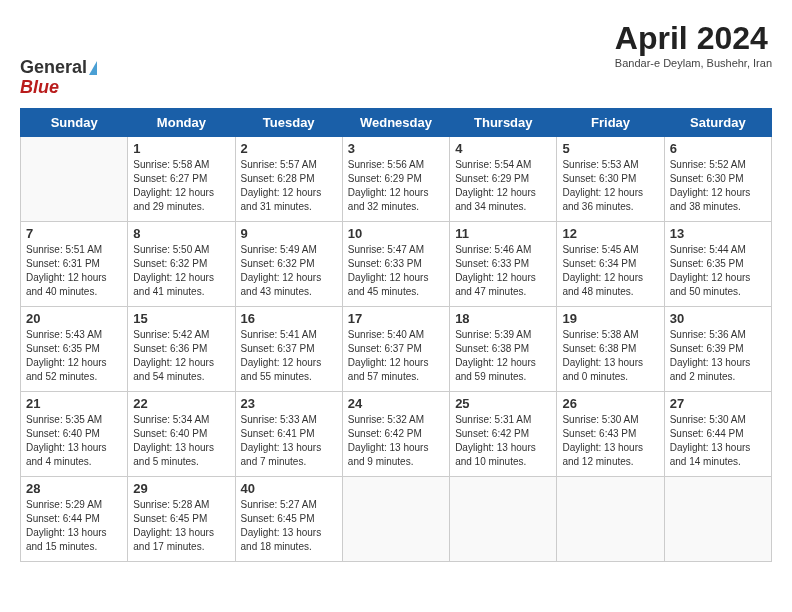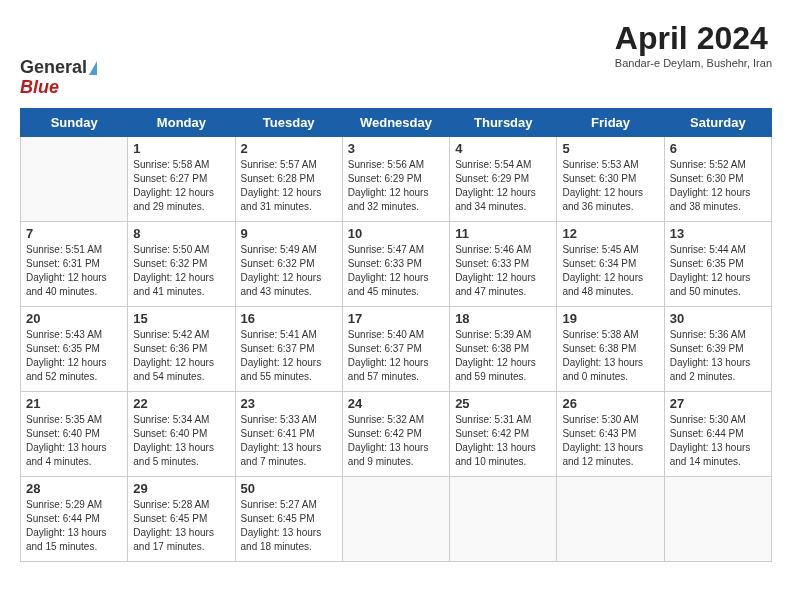--- a/index.html
+++ b/index.html
@@ -217,21 +217,21 @@
       <tr class="week-row">
         <td>
           <span class="day-num">28</span>
           <div class="day-info">Sunrise: 5:29 AM<br>Sunset: 6:44 PM<br>Daylight: 13 hours<br>and 15 minutes.</div>
         </td>
         <td>
           <span class="day-num">29</span>
           <div class="day-info">Sunrise: 5:28 AM<br>Sunset: 6:45 PM<br>Daylight: 13 hours<br>and 17 minutes.</div>
         </td>
         <td>
-          <span class="day-num">50</span>
+          <span class="day-num">40</span>
           <div class="day-info">Sunrise: 5:27 AM<br>Sunset: 6:45 PM<br>Daylight: 13 hours<br>and 18 minutes.</div>
         </td>
         <td class="empty"></td>
         <td class="empty"></td>
         <td class="empty"></td>
         <td class="empty"></td>
       </tr>
     </tbody>
 </table>
 

